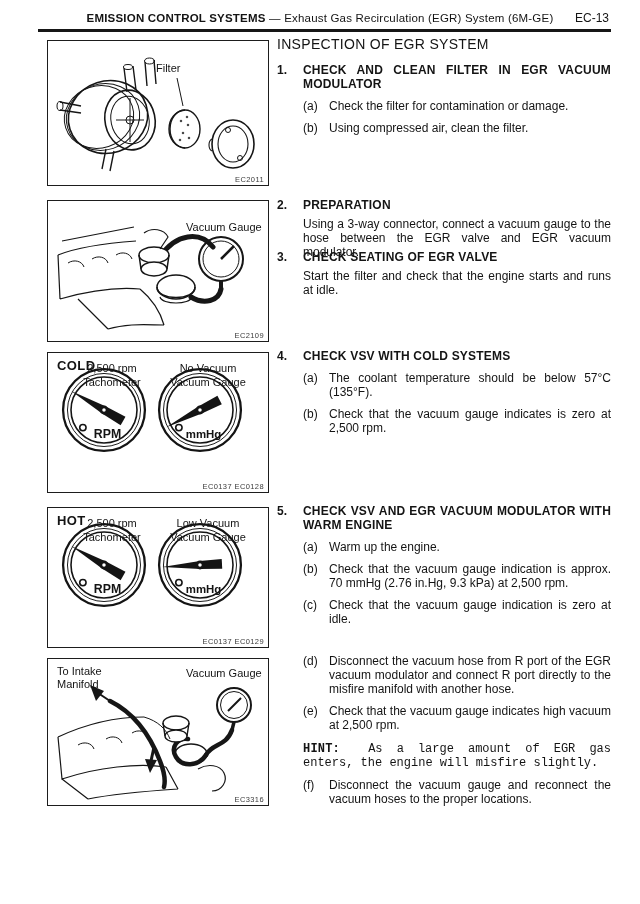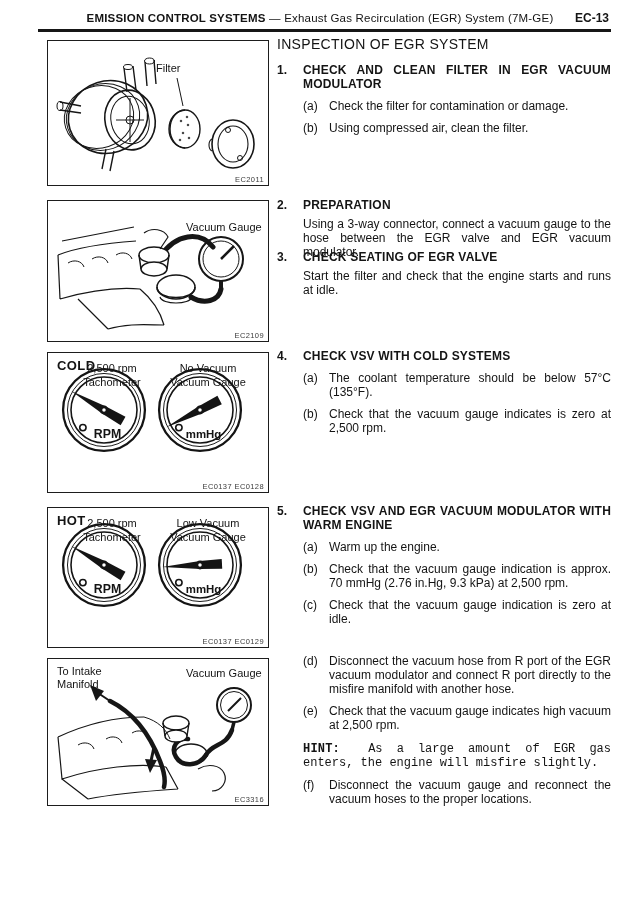--- a/index.html
+++ b/index.html
@@ -9,21 +9,21 @@
     font-family:"Liberation Sans", sans-serif; color:#141414; overflow:hidden;
   }
 
   
   .header { position:absolute; top:10px; left:0; width:640px; height:22px; }
   .header-center {
     position:absolute; left:50%; transform:translateX(-50%); white-space:nowrap;
     font-size:11.5px; letter-spacing:0.2px; top:2px;
   }
   .header-center b { font-weight:bold; }
-  .page-code { position:absolute; right:31px; top:1px; font-weight:bold; font-size:12px; }
+  .page-code { position:absolute; right:31px; top:1px; font-weight:normal; font-size:12px; }
   .header-rule { position:absolute; top:29px; left:38px; right:29px; height:3px; background:#161616; }
 
   
   .figbox {
     position:absolute; left:47px; width:222px; border:1.5px solid #1d1d1d; background:#fff;
   }
   .fig-label { position:absolute; font-size:11px; color:#141414; white-space:pre-line; line-height:13px; }
   .fig-code { position:absolute; right:4px; bottom:1px; font-size:7.5px; color:#3a3a3a; letter-spacing:0.4px; }
   .figbox svg { position:absolute; left:0; top:0; }
   .cond-label { position:absolute; left:9px; top:5px; font-weight:bold; font-size:13px; letter-spacing:0.4px; }
@@ -51,21 +51,21 @@
 </style>
 </head>
 <body>
 
 <div class="page">
 
   <div class="header">
     <div class="header-center">
       <b>EMISSION CONTROL SYSTEMS</b>
       <span>—</span>
-      <span>Exhaust Gas Recirculation (EGR) System (7M-GE)</span>
+      <span>Exhaust Gas Recirculation (EGR) System (6M-GE)</span>
     </div>
     <div class="page-code">EC-13</div>
   </div>
   <div class="header-rule"></div>
 
   <div class="figbox" style="top:40px;height:146px">
     <svg width="219" height="143" viewBox="0 0 219 143">
       <g fill="none" stroke="#161616">
 
         <ellipse cx="60" cy="76" rx="40" ry="36" stroke-width="1.6" transform="rotate(-18 60 76)"></ellipse>

